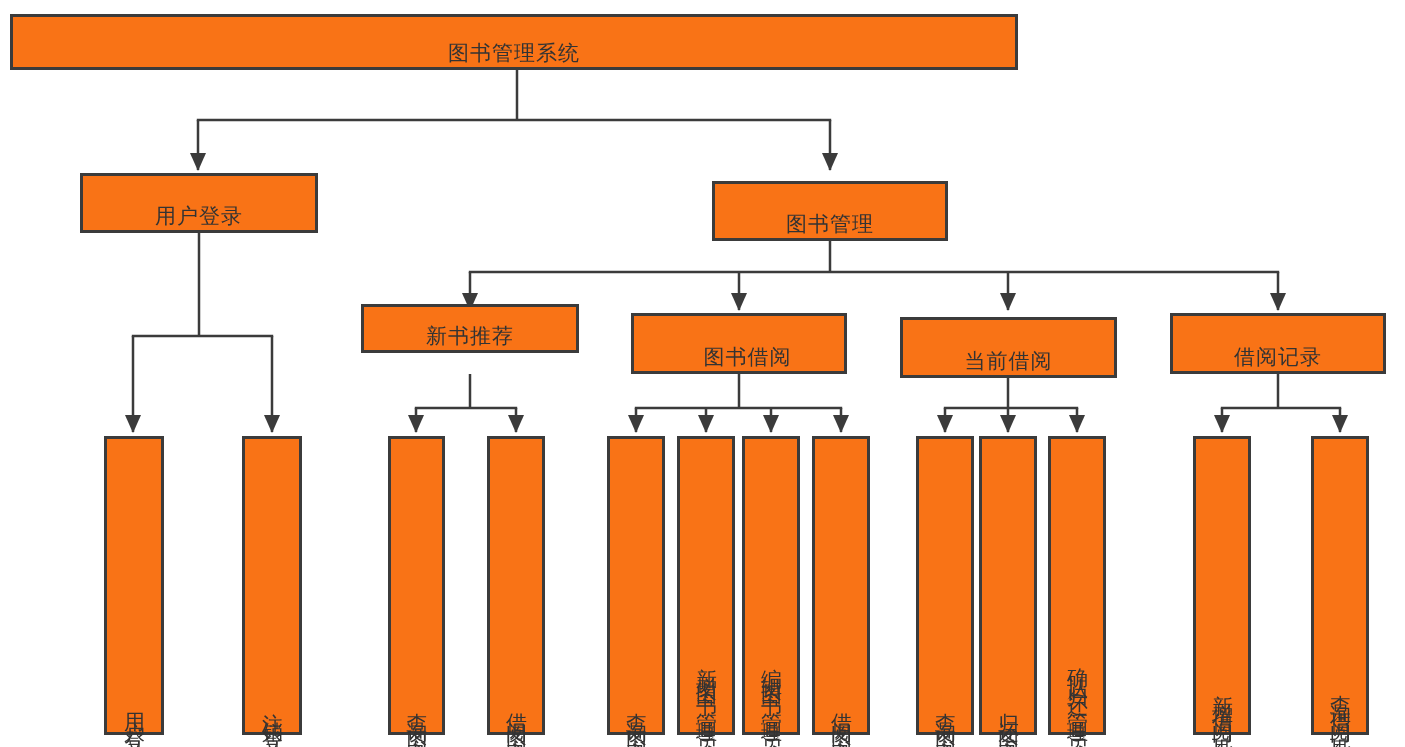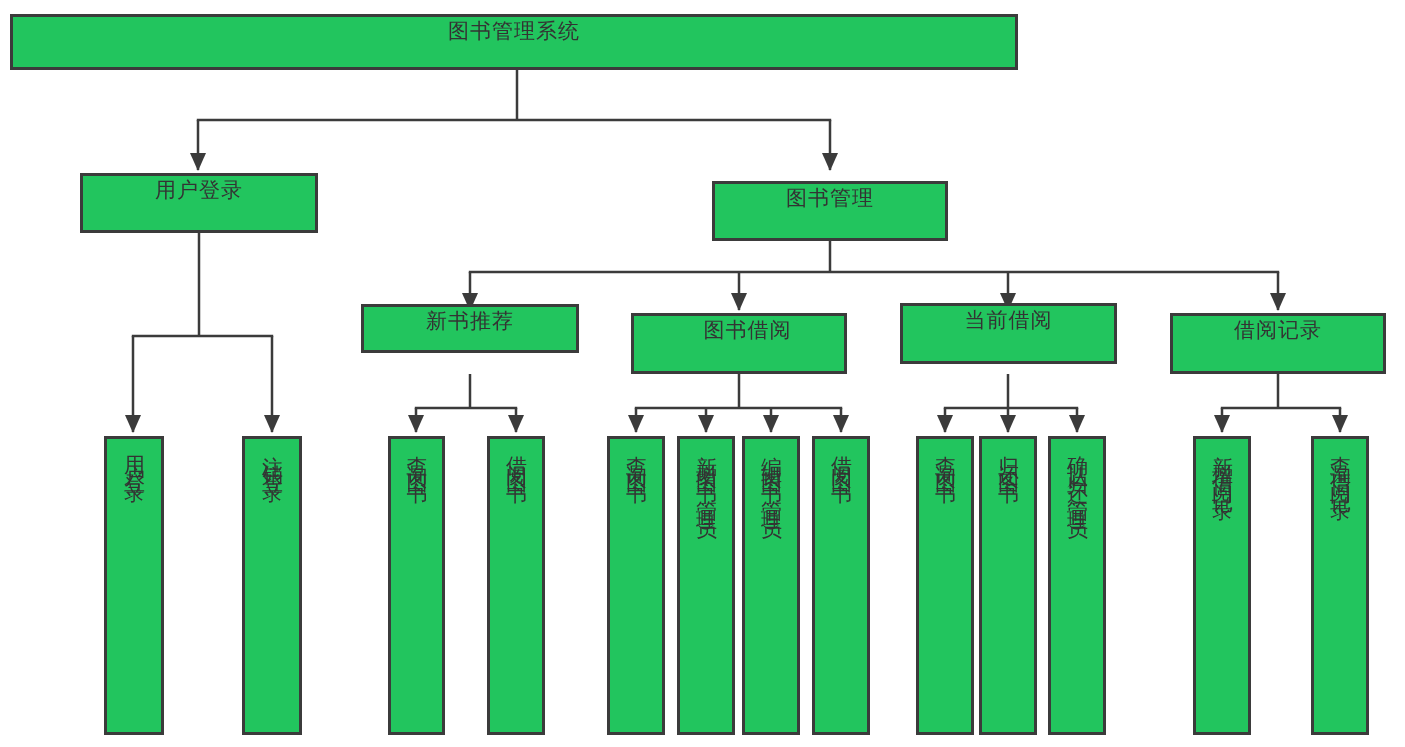--- a/index.html
+++ b/index.html
@@ -14,24 +14,24 @@
   .wires {
     position: absolute;
     left: 0; top: 0;
     width: 1405px; height: 747px;
     pointer-events: none;
   }
   .node {
     position: absolute;
     box-sizing: border-box;
     border: 3px solid #3b3b3b;
-    background: #22c55e;
+    background: #f97316;
     color: #333333;
     display: flex;
-    align-items: flex-start;
+    align-items: flex-end;
     justify-content: center;
     z-index: 2;
   }
   .node .h-label {
     font-size: 21px;
     letter-spacing: 1px;
     white-space: nowrap;
   }
   .node .v-label {
     writing-mode: vertical-rl;
@@ -115,21 +115,21 @@
   <div class="node" style="left:712px; top:173px; width:236px; height:60px;margin-top:8px;">
     <span class="h-label">图书管理</span>
   </div>
 
   <div class="node" style="left:361px; top:304px; width:218px; height:49px;">
     <span class="h-label">新书推荐</span>
   </div>
   <div class="node" style="left:631px; top:313px; width:216px; height:61px;padding-left:17px;">
     <span class="h-label">图书借阅</span>
   </div>
-  <div class="node" style="left:900px; top:303px; width:217px; height:61px;">
+  <div class="node" style="left:900px; top:317px; width:217px; height:61px;">
     <span class="h-label">当前借阅</span>
   </div>
   <div class="node" style="left:1170px; top:313px; width:216px; height:61px;">
     <span class="h-label">借阅记录</span>
   </div>
 
   <div class="node" style="left:104px; top:436px; width:60px; height:299px;">
     <span class="v-label">用户登录</span>
   </div>
   <div class="node" style="left:242px; top:436px; width:60px; height:299px;">

